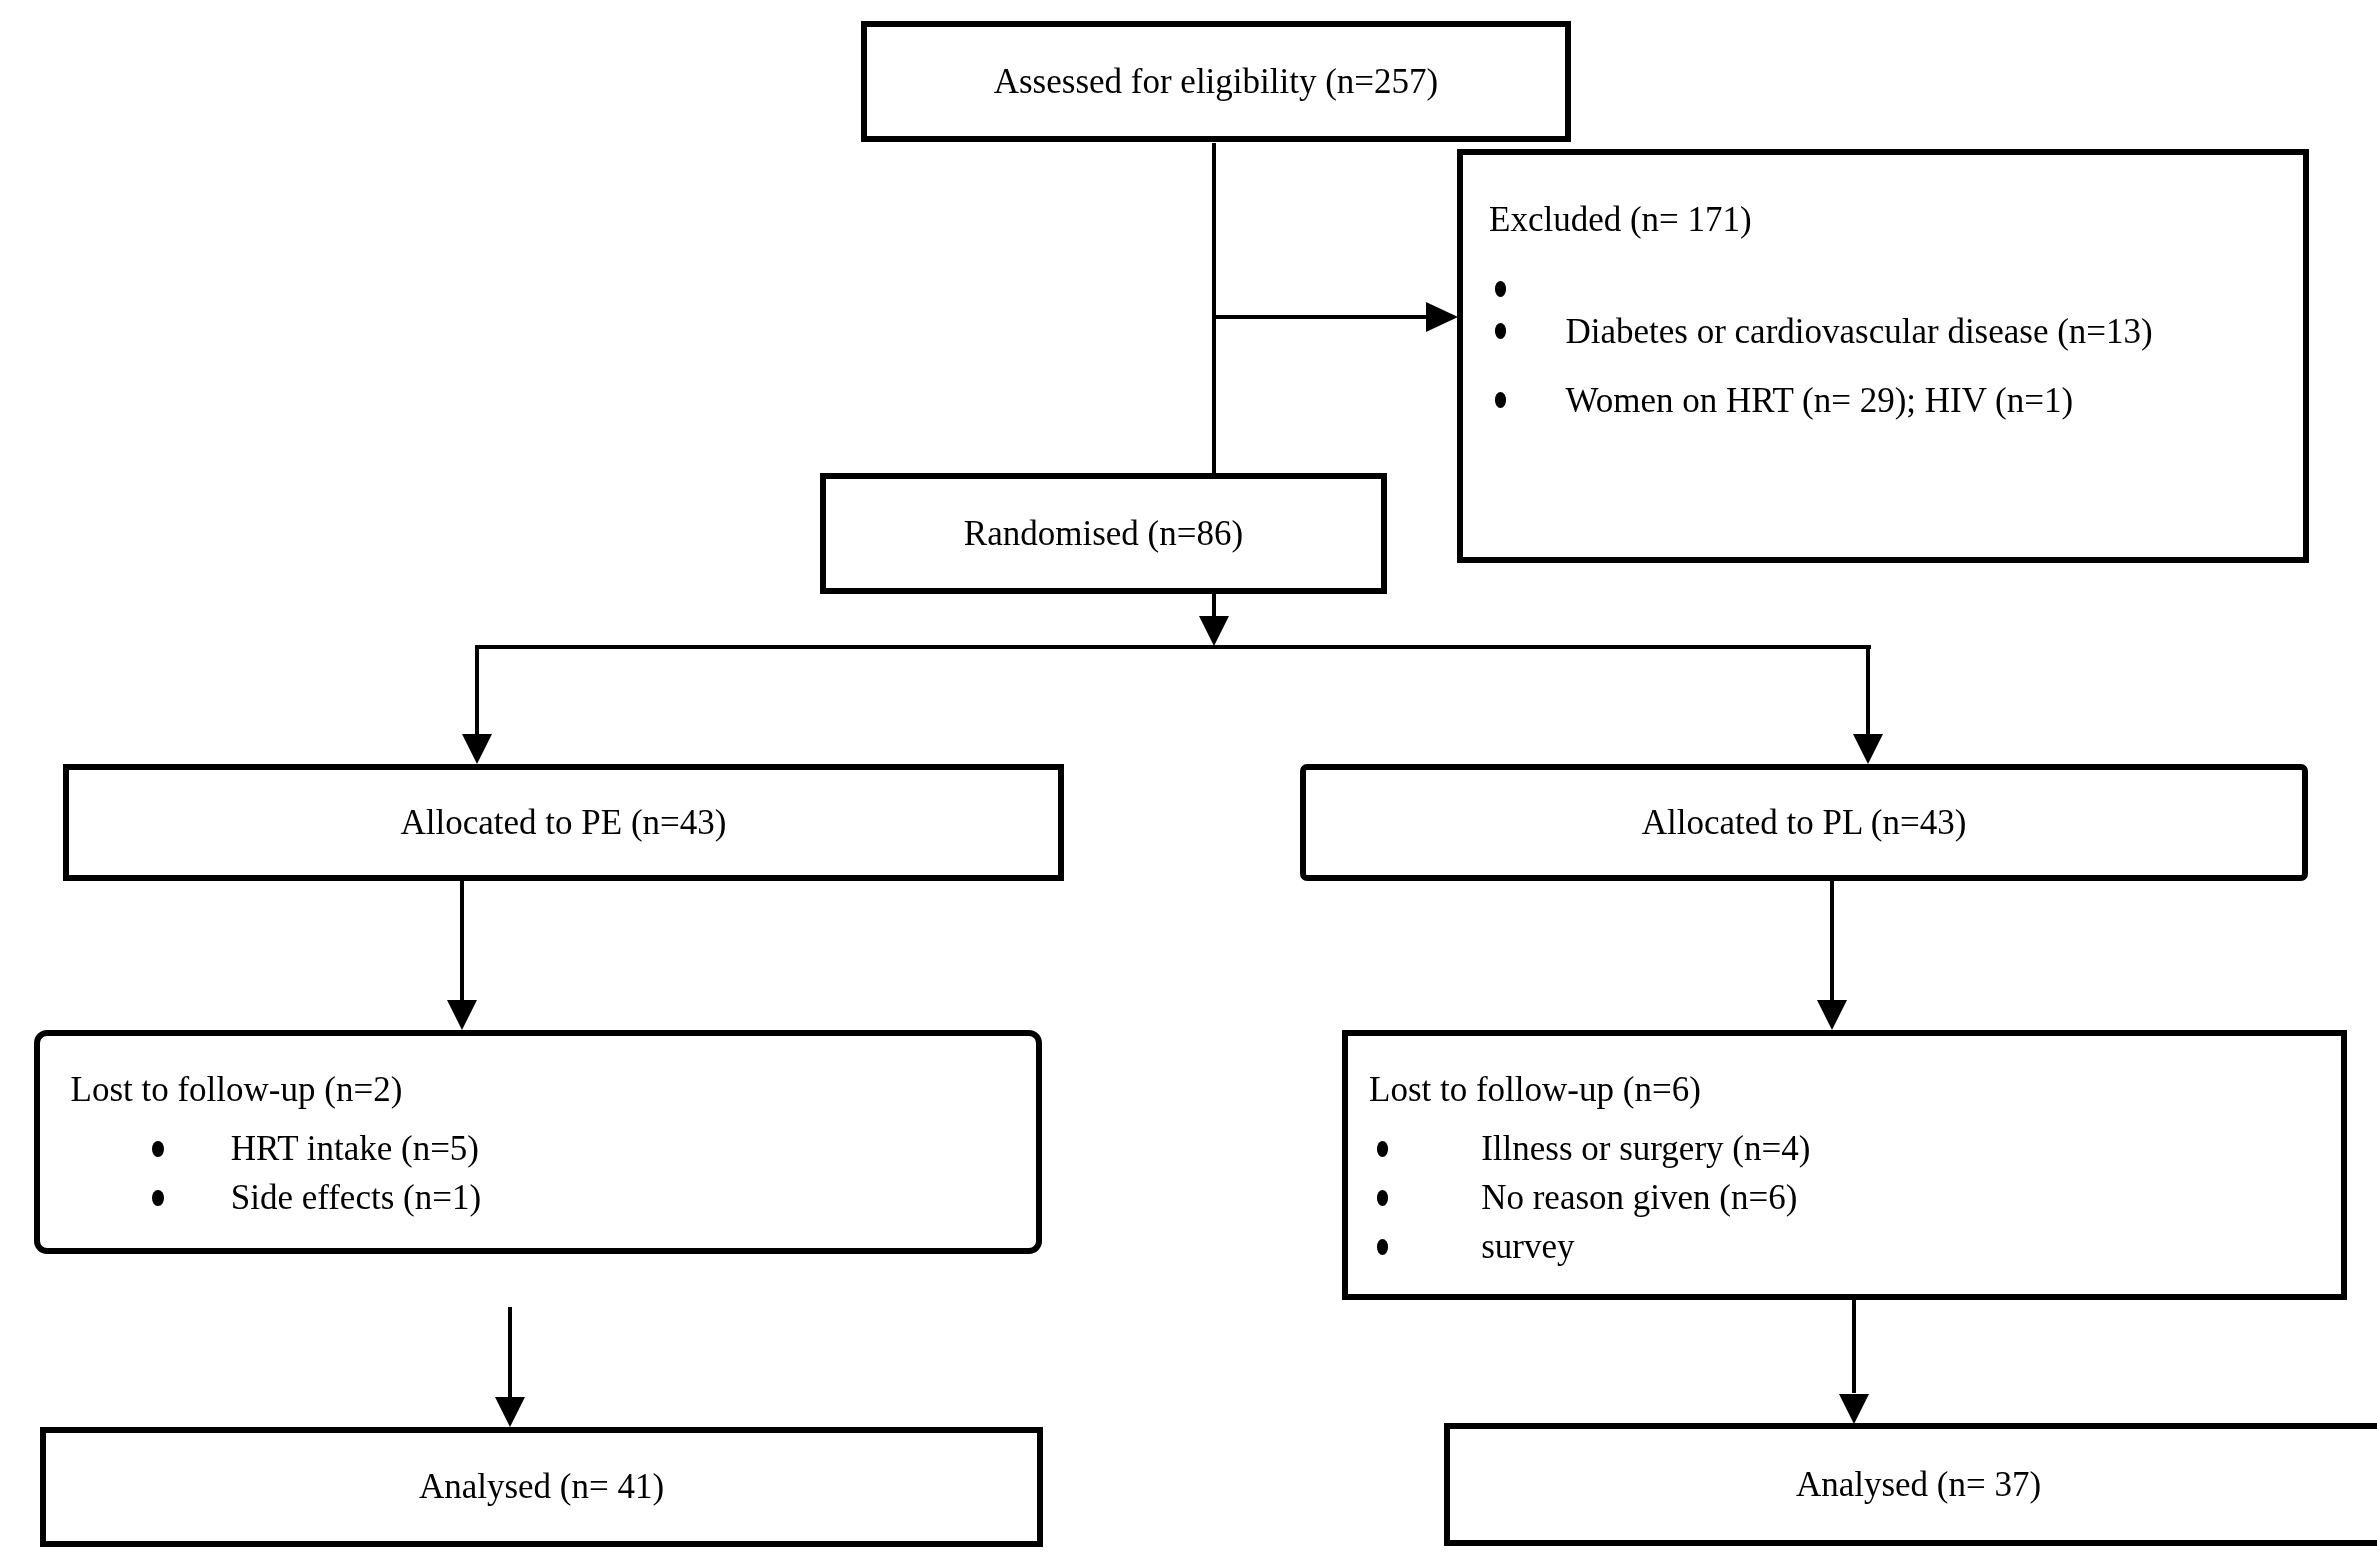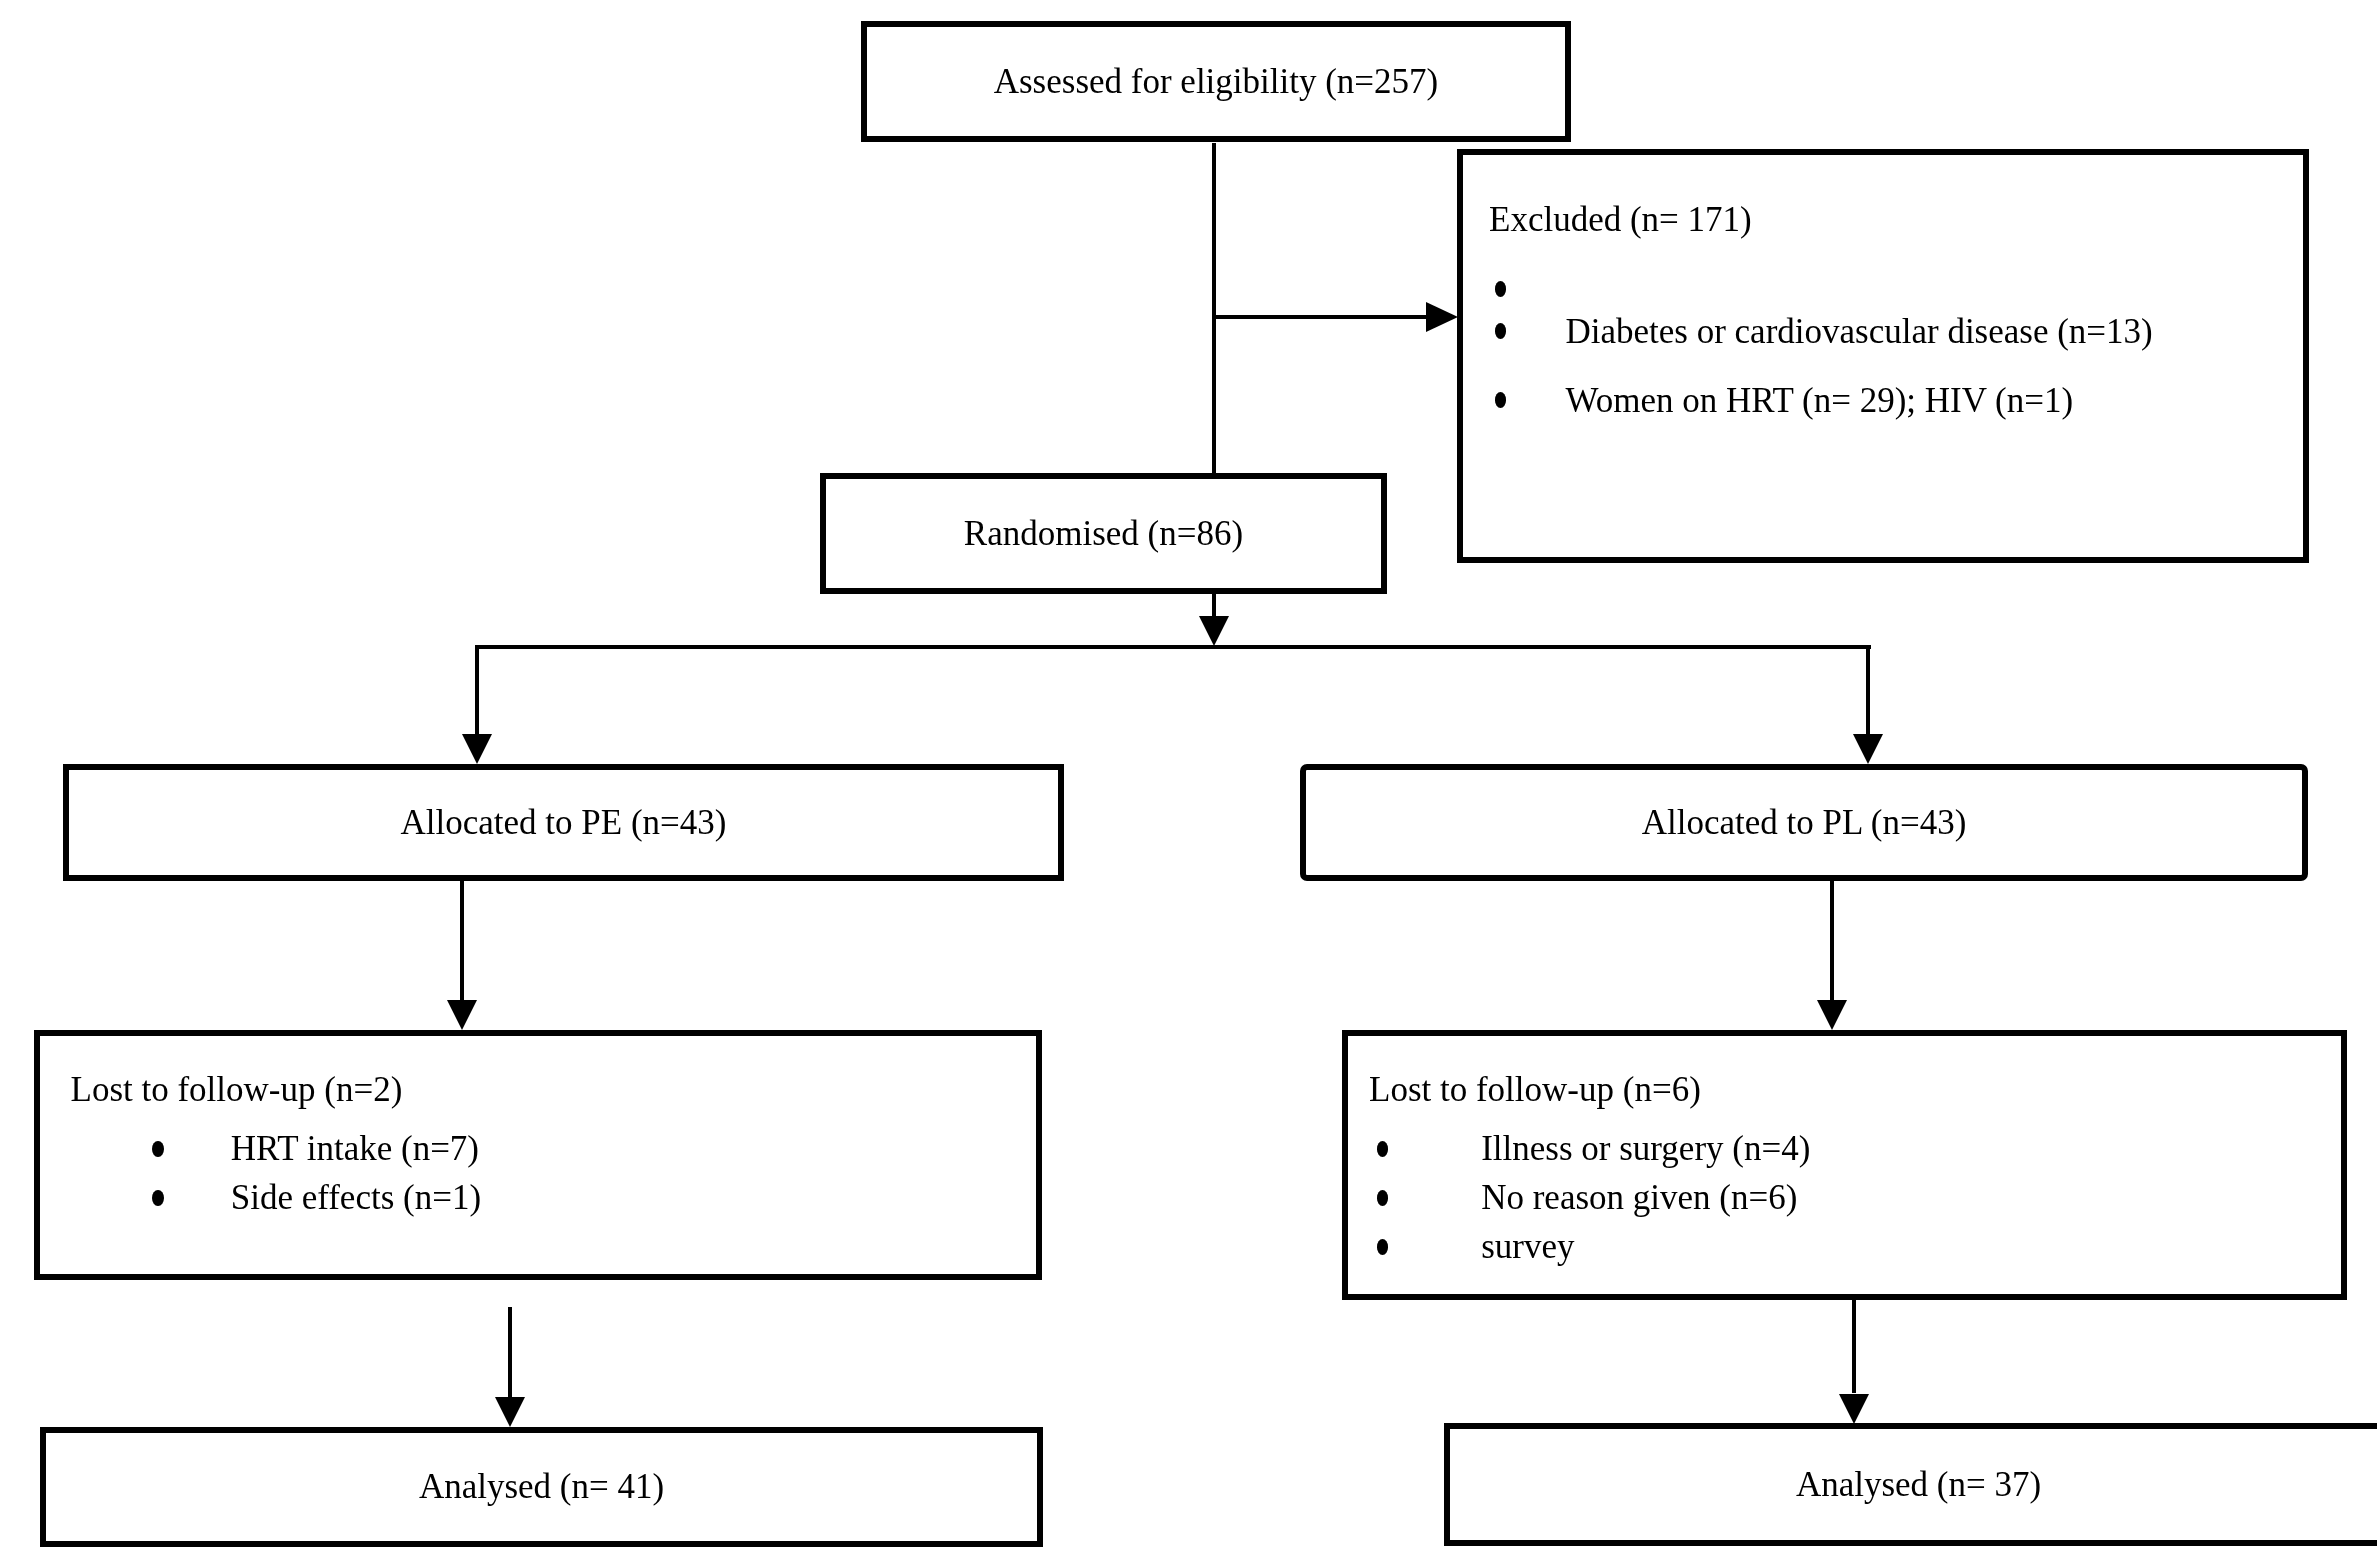--- a/index.html
+++ b/index.html
@@ -137,28 +137,28 @@
   </div>
 
   <div class="box centered" id="box-alloc-pe" style="left:63px; top:764px; width:1001px; height:117px;">
     <span>Allocated to PE (n=43)</span>
   </div>
 
   <div class="box centered" id="box-alloc-pl" style="left:1300px; top:764px; width:1008px; height:117px;border-radius:7px;">
     <span>Allocated to PL (n=43)</span>
   </div>
 
-  <div class="box" id="box-lost-pe" style="left:34px; top:1030px; width:1008px; height:250px;">
+  <div class="box" id="box-lost-pe" style="left:34px; top:1030px; width:1008px; height:224px;border-radius:13px;">
     <div class="lost-content">
       <div class="bx-title">Lost to follow-up (n=2)</div>
       <ul class="blist">
         <li class="bitem">
           <span class="dot"></span>
           <div class="btext">
-            <span>HRT intake (n=7)</span>
+            <span>HRT intake (n=5)</span>
           </div>
         </li>
         <li class="bitem">
           <span class="dot"></span>
           <div class="btext">
             <span>Side effects (n=1)</span>
           </div>
         </li>
       </ul>
     </div>

